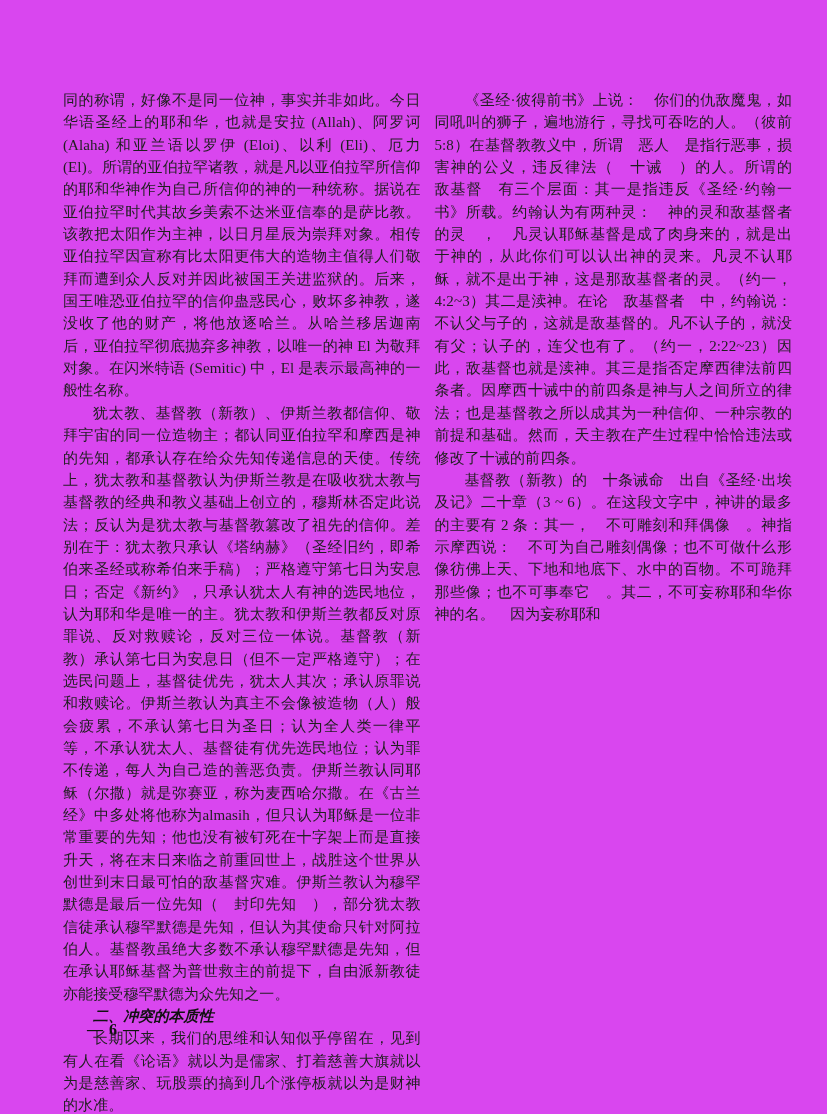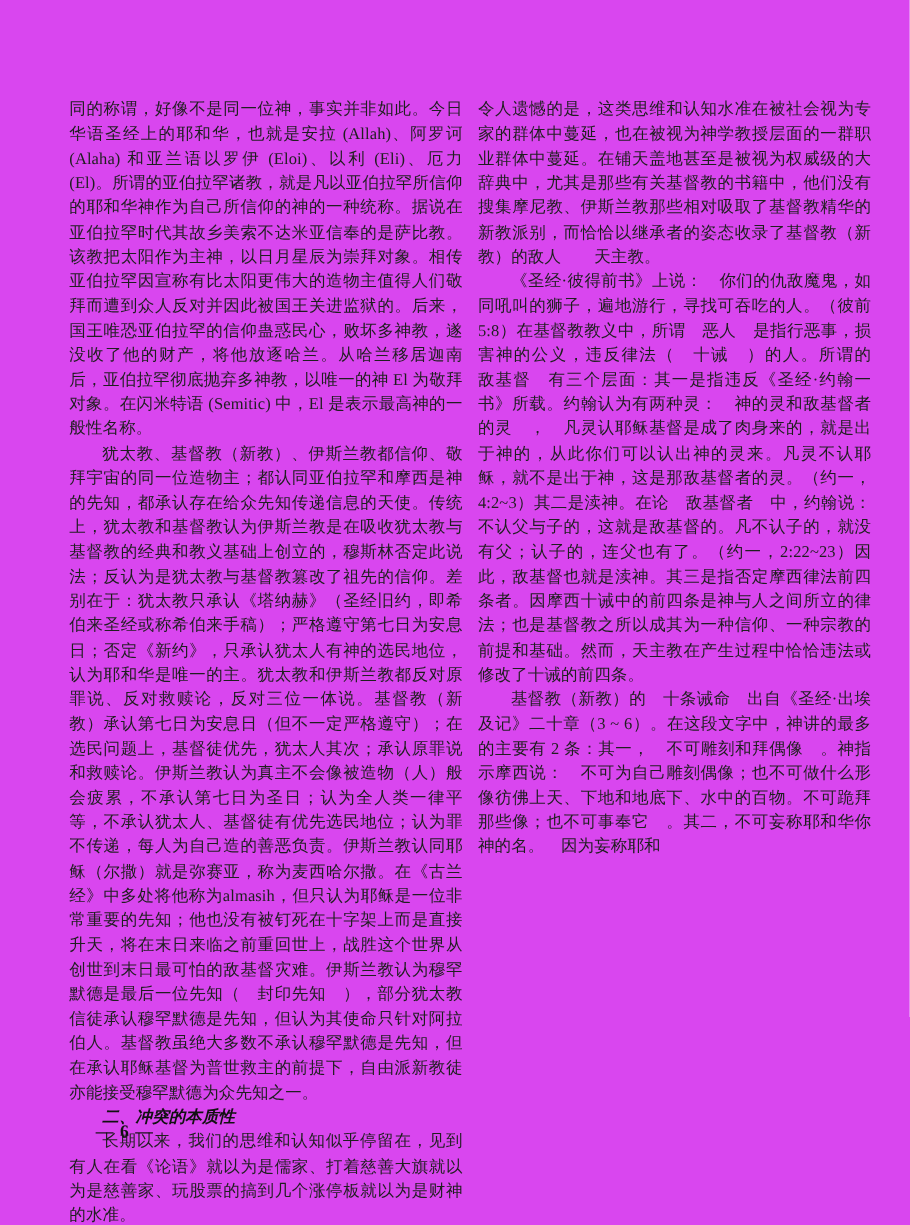--- a/index.html
+++ b/index.html
@@ -62,19 +62,18 @@
 
 <div class="page">
   <div class="columns">
     <div class="col">
       <p class="no-indent">同的称谓，好像不是同一位神，事实并非如此。今日华语圣经上的耶和华，也就是安拉 (Allah)、阿罗诃 (Alaha) 和亚兰语以罗伊 (Eloi)、以利 (Eli)、厄力 (El)。所谓的亚伯拉罕诸教，就是凡以亚伯拉罕所信仰的耶和华神作为自己所信仰的神的一种统称。据说在亚伯拉罕时代其故乡美索不达米亚信奉的是萨比教。该教把太阳作为主神，以日月星辰为崇拜对象。相传亚伯拉罕因宣称有比太阳更伟大的造物主值得人们敬拜而遭到众人反对并因此被国王关进监狱的。后来，国王唯恐亚伯拉罕的信仰蛊惑民心，败坏多神教，遂没收了他的财产，将他放逐哈兰。从哈兰移居迦南后，亚伯拉罕彻底抛弃多神教，以唯一的神 El 为敬拜对象。在闪米特语 (Semitic) 中，El 是表示最高神的一般性名称。</p>
       <p>犹太教、基督教（新教）、伊斯兰教都信仰、敬拜宇宙的同一位造物主；都认同亚伯拉罕和摩西是神的先知，都承认存在给众先知传递信息的天使。传统上，犹太教和基督教认为伊斯兰教是在吸收犹太教与基督教的经典和教义基础上创立的，穆斯林否定此说法；反认为是犹太教与基督教篡改了祖先的信仰。差别在于：犹太教只承认《塔纳赫》（圣经旧约，即希伯来圣经或称希伯来手稿）；严格遵守第七日为安息日；否定《新约》，只承认犹太人有神的选民地位，认为耶和华是唯一的主。犹太教和伊斯兰教都反对原罪说、反对救赎论，反对三位一体说。基督教（新教）承认第七日为安息日（但不一定严格遵守）；在选民问题上，基督徒优先，犹太人其次；承认原罪说和救赎论。伊斯兰教认为真主不会像被造物（人）般会疲累，不承认第七日为圣日；认为全人类一律平等，不承认犹太人、基督徒有优先选民地位；认为罪不传递，每人为自己造的善恶负责。伊斯兰教认同耶稣（尔撒）就是弥赛亚，称为麦西哈尔撒。在《古兰经》中多处将他称为almasih，但只认为耶稣是一位非常重要的先知；他也没有被钉死在十字架上而是直接升天，将在末日来临之前重回世上，战胜这个世界从创世到末日最可怕的敌基督灾难。伊斯兰教认为穆罕默德是最后一位先知（　封印先知　），部分犹太教信徒承认穆罕默德是先知，但认为其使命只针对阿拉伯人。基督教虽绝大多数不承认穆罕默德是先知，但在承认耶稣基督为普世救主的前提下，自由派新教徒亦能接受穆罕默德为众先知之一。</p>
       <p class="heading">二、冲突的本质性</p>
       <p>长期以来，我们的思维和认知似乎停留在，见到有人在看《论语》就以为是儒家、打着慈善大旗就以为是慈善家、玩股票的搞到几个涨停板就以为是财神的水准。</p>
     </div>
     <div class="col">
-      <p class="no-indent">令人遗憾的是，这类思维和认知水准在被社会视为专家的群体中蔓延，也在被视为神学教授层面的一群职业群体中蔓延。在铺天盖地甚至是被视为权威级的大辞典中，尤其是那些有关基督教的书籍中，他们没有搜集摩尼教、伊斯兰教那些相对吸取了基督教精华的新教派别，而恰恰以继承者的姿态收录了基督教（新教）的敌人　　天主教。</p>
       <p>《圣经·彼得前书》上说：　你们的仇敌魔鬼，如同吼叫的狮子，遍地游行，寻找可吞吃的人。（彼前 5:8）在基督教教义中，所谓　恶人　是指行恶事，损害神的公义，违反律法（　十诫　）的人。所谓的　敌基督　有三个层面：其一是指违反《圣经·约翰一书》所载。约翰认为有两种灵：　神的灵和敌基督者的灵　，　凡灵认耶稣基督是成了肉身来的，就是出于神的，从此你们可以认出神的灵来。凡灵不认耶稣，就不是出于神，这是那敌基督者的灵。（约一，4:2~3）其二是渎神。在论　敌基督者　中，约翰说：　不认父与子的，这就是敌基督的。凡不认子的，就没有父；认子的，连父也有了。（约一，2:22~23）因此，敌基督也就是渎神。其三是指否定摩西律法前四条者。因摩西十诫中的前四条是神与人之间所立的律法；也是基督教之所以成其为一种信仰、一种宗教的前提和基础。然而，天主教在产生过程中恰恰违法或修改了十诫的前四条。</p>
       <p>基督教（新教）的　十条诫命　出自《圣经·出埃及记》二十章（3 ~ 6）。在这段文字中，神讲的最多的主要有 2 条：其一，　不可雕刻和拜偶像　。神指示摩西说：　不可为自己雕刻偶像；也不可做什么形像彷佛上天、下地和地底下、水中的百物。不可跪拜那些像；也不可事奉它　。其二，不可妄称耶和华你神的名。　因为妄称耶和</p>
     </div>
   </div>
   <div class="page-number">— 6 —</div>
 </div>
 
 </body></html>

